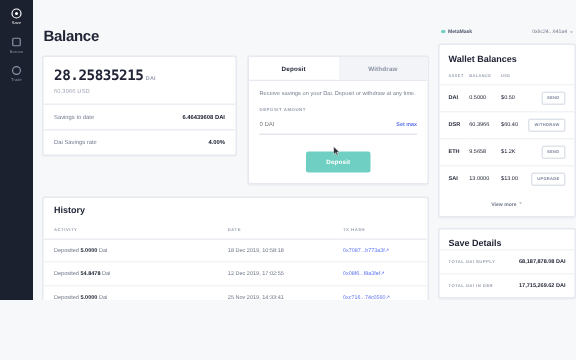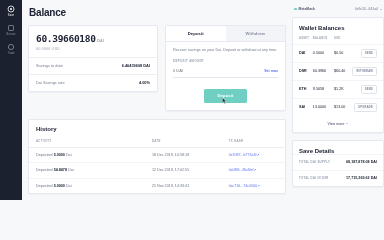--- a/index.html
+++ b/index.html
@@ -38,21 +38,21 @@
     font-size: 2.6px; line-height: 3px;
     color: #8b93a7; letter-spacing: .1px;
     text-align: center;
   }
   .side-item.active .side-label { color: #ffffff; }
 
   
   .main {
     flex: 1 1 auto; height: 200px;
     position: relative;
-    padding: 7px 0 0 6px;
+    padding: 19px 0 0 6px;
     overflow: hidden;
   }
   .page-title {
     font-size: 10px; font-weight: bold;
     color: #202435; letter-spacing: -.2px;
     margin: 0 0 7px 1px;
   }
 
   .cols { display: flex; gap: 6px; align-items: flex-start; }
   .col-left { width: 258px; }
@@ -282,21 +282,21 @@
 
       <div class="col-left">
 
         <h1 class="page-title">Balance</h1>
 
         <div class="topgrid">
 
           <section class="card bal-card">
             <div class="bal-head">
               <div class="bal-amt">
-                <span>60.39660180</span><span class="unit">DAI</span>
+                <span>28.25835215</span><span class="unit">DAI</span>
               </div>
               <div class="bal-usd">60.3966 USD</div>
             </div>
             <div class="bal-row">
               <span class="bal-row-k">Savings to date</span>
               <span class="bal-row-v">6.46439608 DAI</span>
             </div>
             <div class="bal-row">
               <span class="bal-row-k">Dai Savings rate</span>
               <span class="bal-row-v">4.00%</span>

